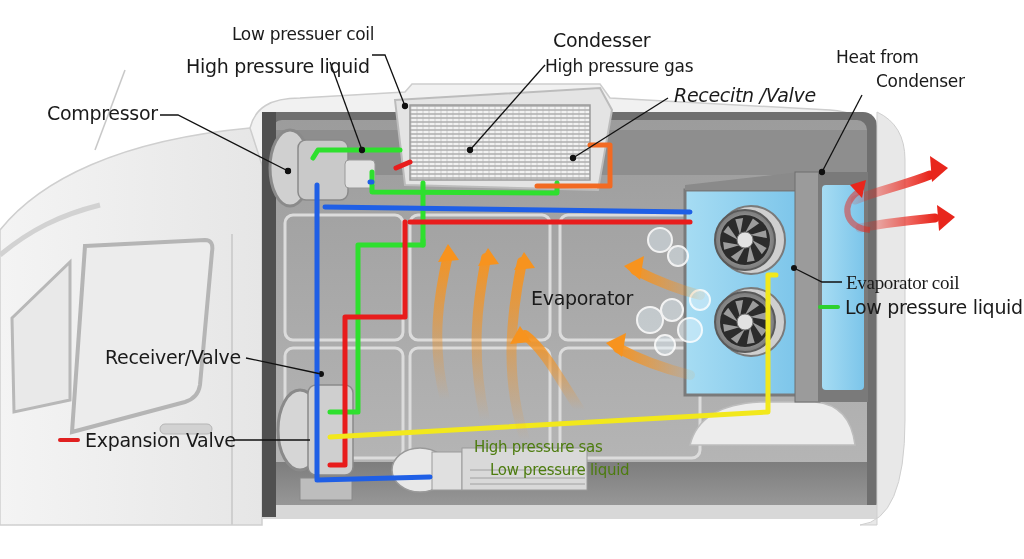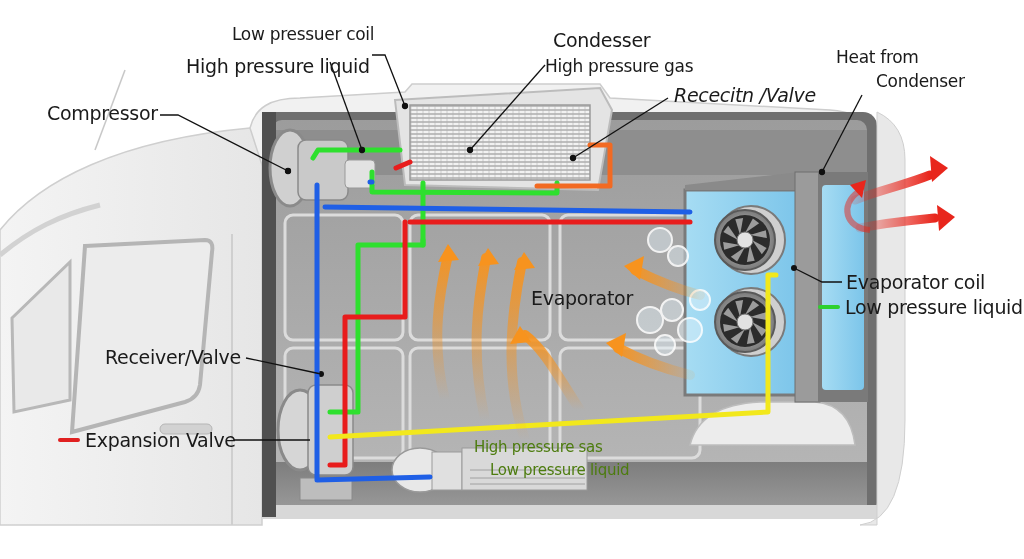--- a/index.html
+++ b/index.html
@@ -252,21 +252,21 @@
   
   <div class="lbl md" style="left:232px;top:26px;">Low pressuer coil</div>
   <div class="lbl lg" style="left:186px;top:57px;">High pressure liquid</div>
   <div class="lbl lg" style="left:553px;top:31px;">Condesser</div>
   <div class="lbl md" style="left:545px;top:58px;">High pressure gas</div>
   <div class="lbl lg" style="left:674px;top:86px;font-style:italic;">Rececitn /Valve</div>
   <div class="lbl md" style="left:836px;top:49px;">Heat from</div>
   <div class="lbl md" style="left:836px;top:73px;margin-left:40px;">Condenser</div>
   <div class="lbl lg" style="left:47px;top:104px;">Compressor</div>
   <div class="lbl lg" style="left:531px;top:289px;">Evaporator</div>
-  <div class="lbl lg" style="left:846px;top:273px;">Evaporator coil</div>
+  <div class="lbl lg" style="left:846px;top:273px;font-family:Liberation Serif, serif;">Evaporator coil</div>
   <div class="lbl lg" style="left:818px;top:298px;">
     <span class="legend-swatch" style="background:#2ed12e;"></span><span>Low pressure liquid</span>
   </div>
   <div class="lbl lg" style="left:105px;top:348px;">Receiver/Valve</div>
   <div class="lbl lg" style="left:58px;top:431px;">
     <span class="legend-swatch" style="background:#e02020;"></span><span>Expansion Valve</span>
   </div>
   <div class="lbl sm" style="left:474px;top:440px;">High pressure sas</div>
   <div class="lbl sm" style="left:490px;top:463px;">Low pressure liquid</div>
 </div>

